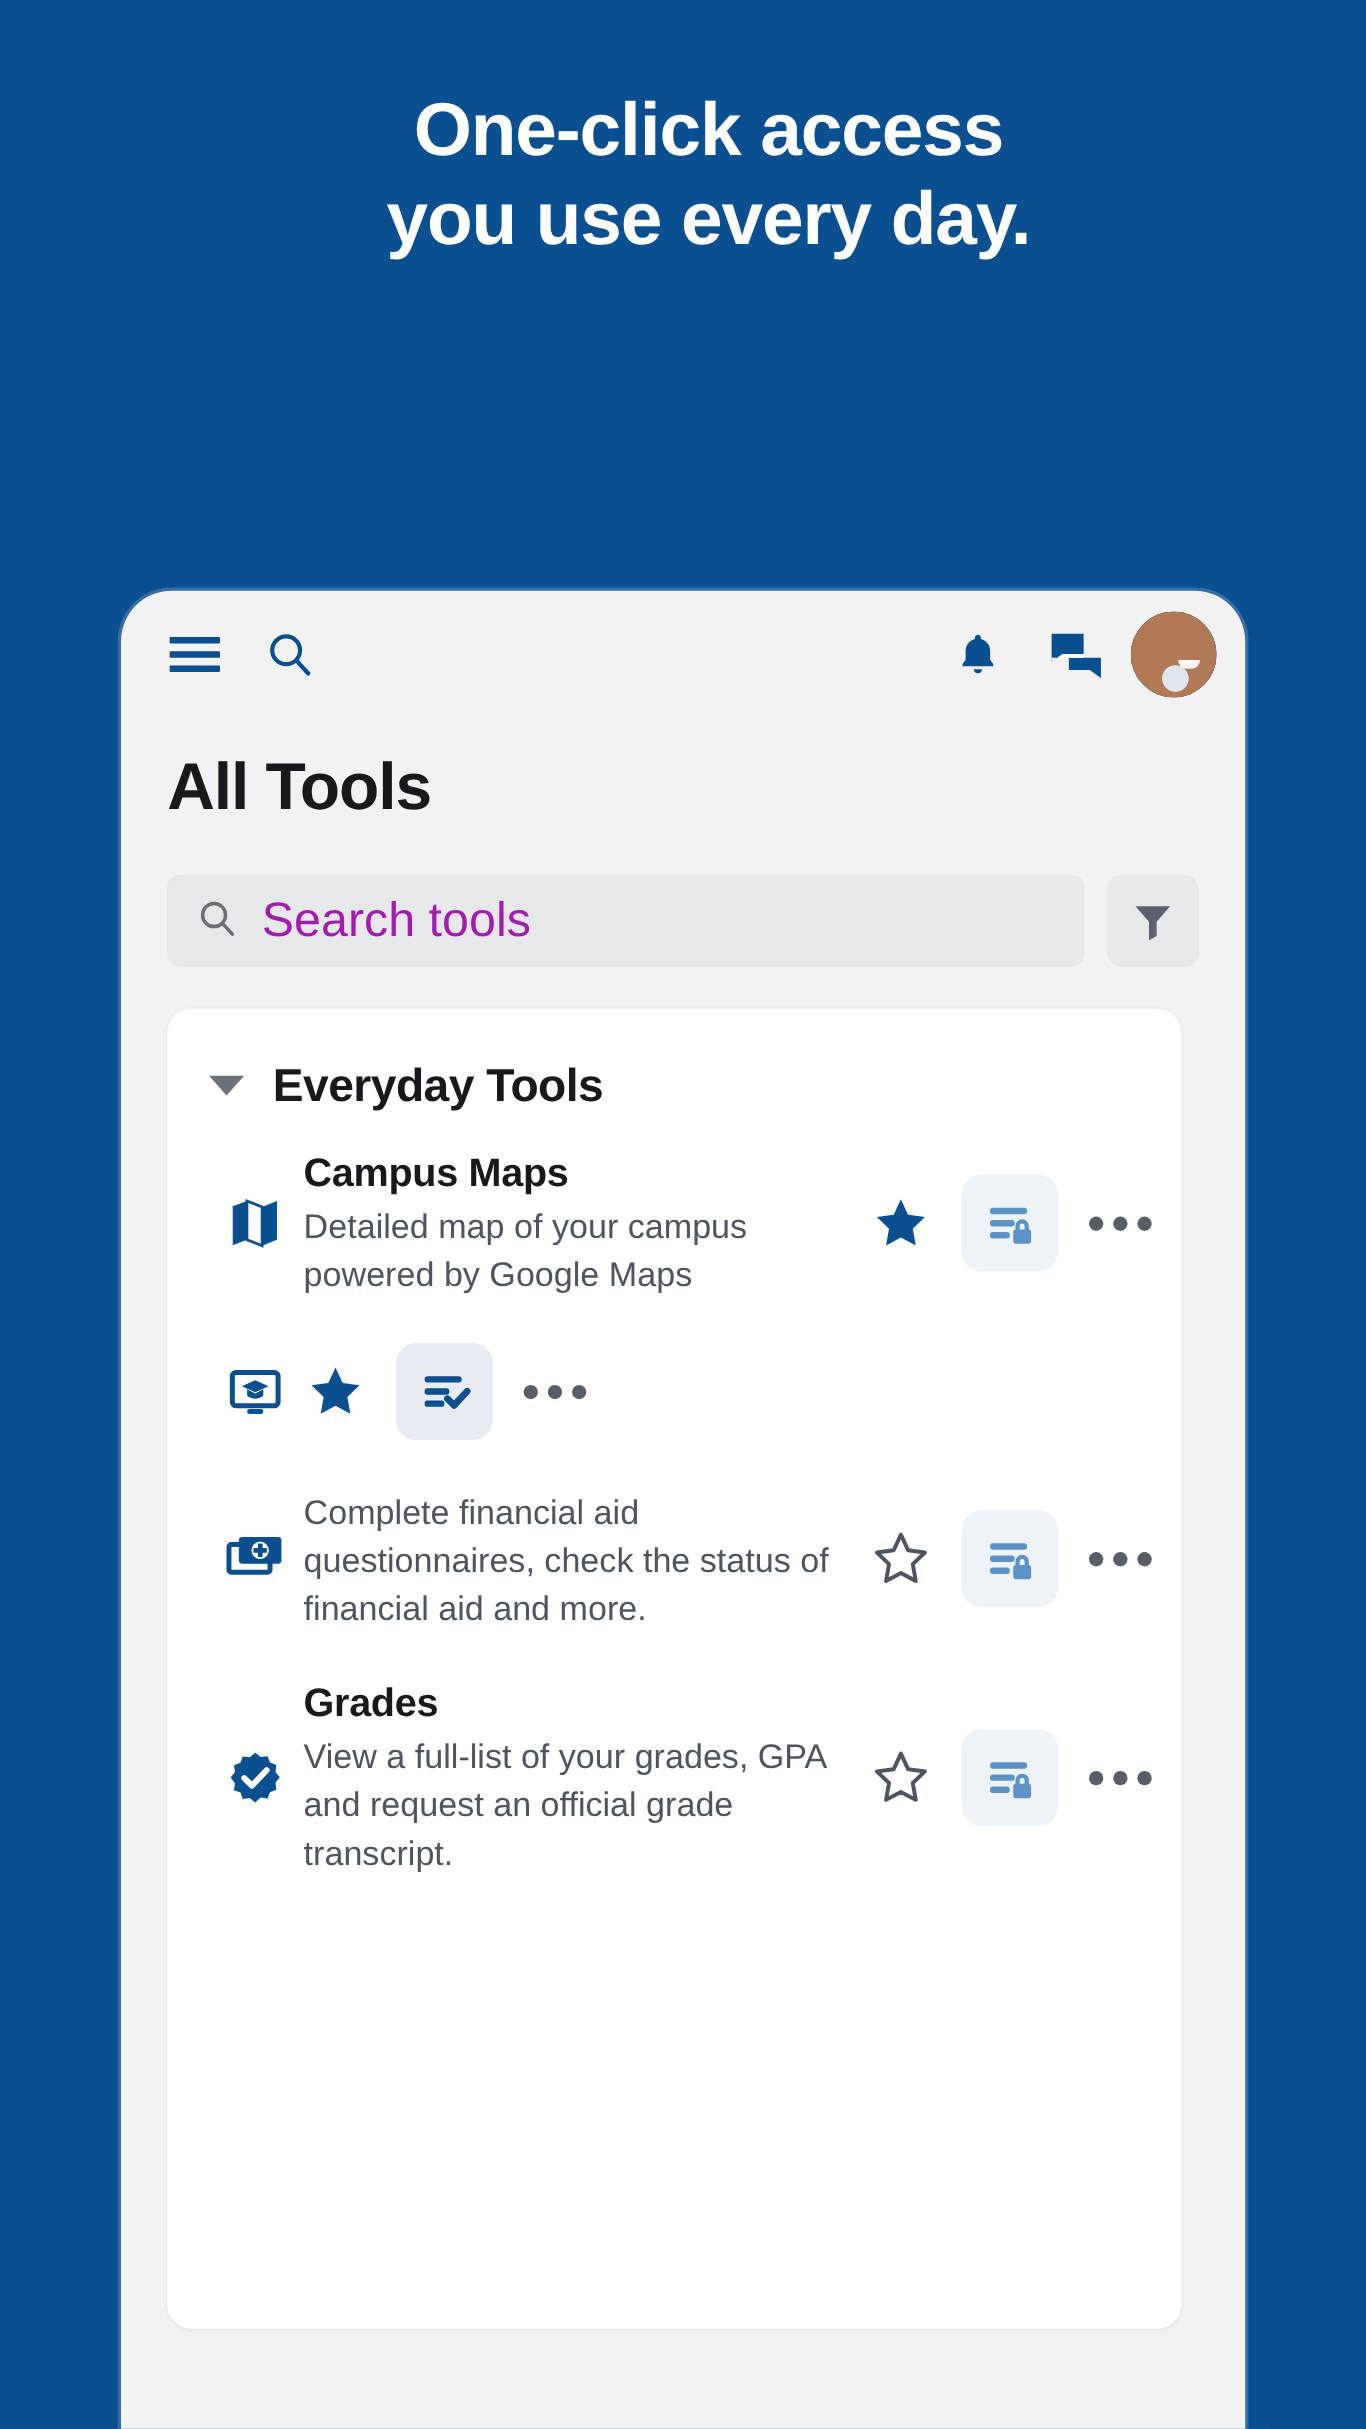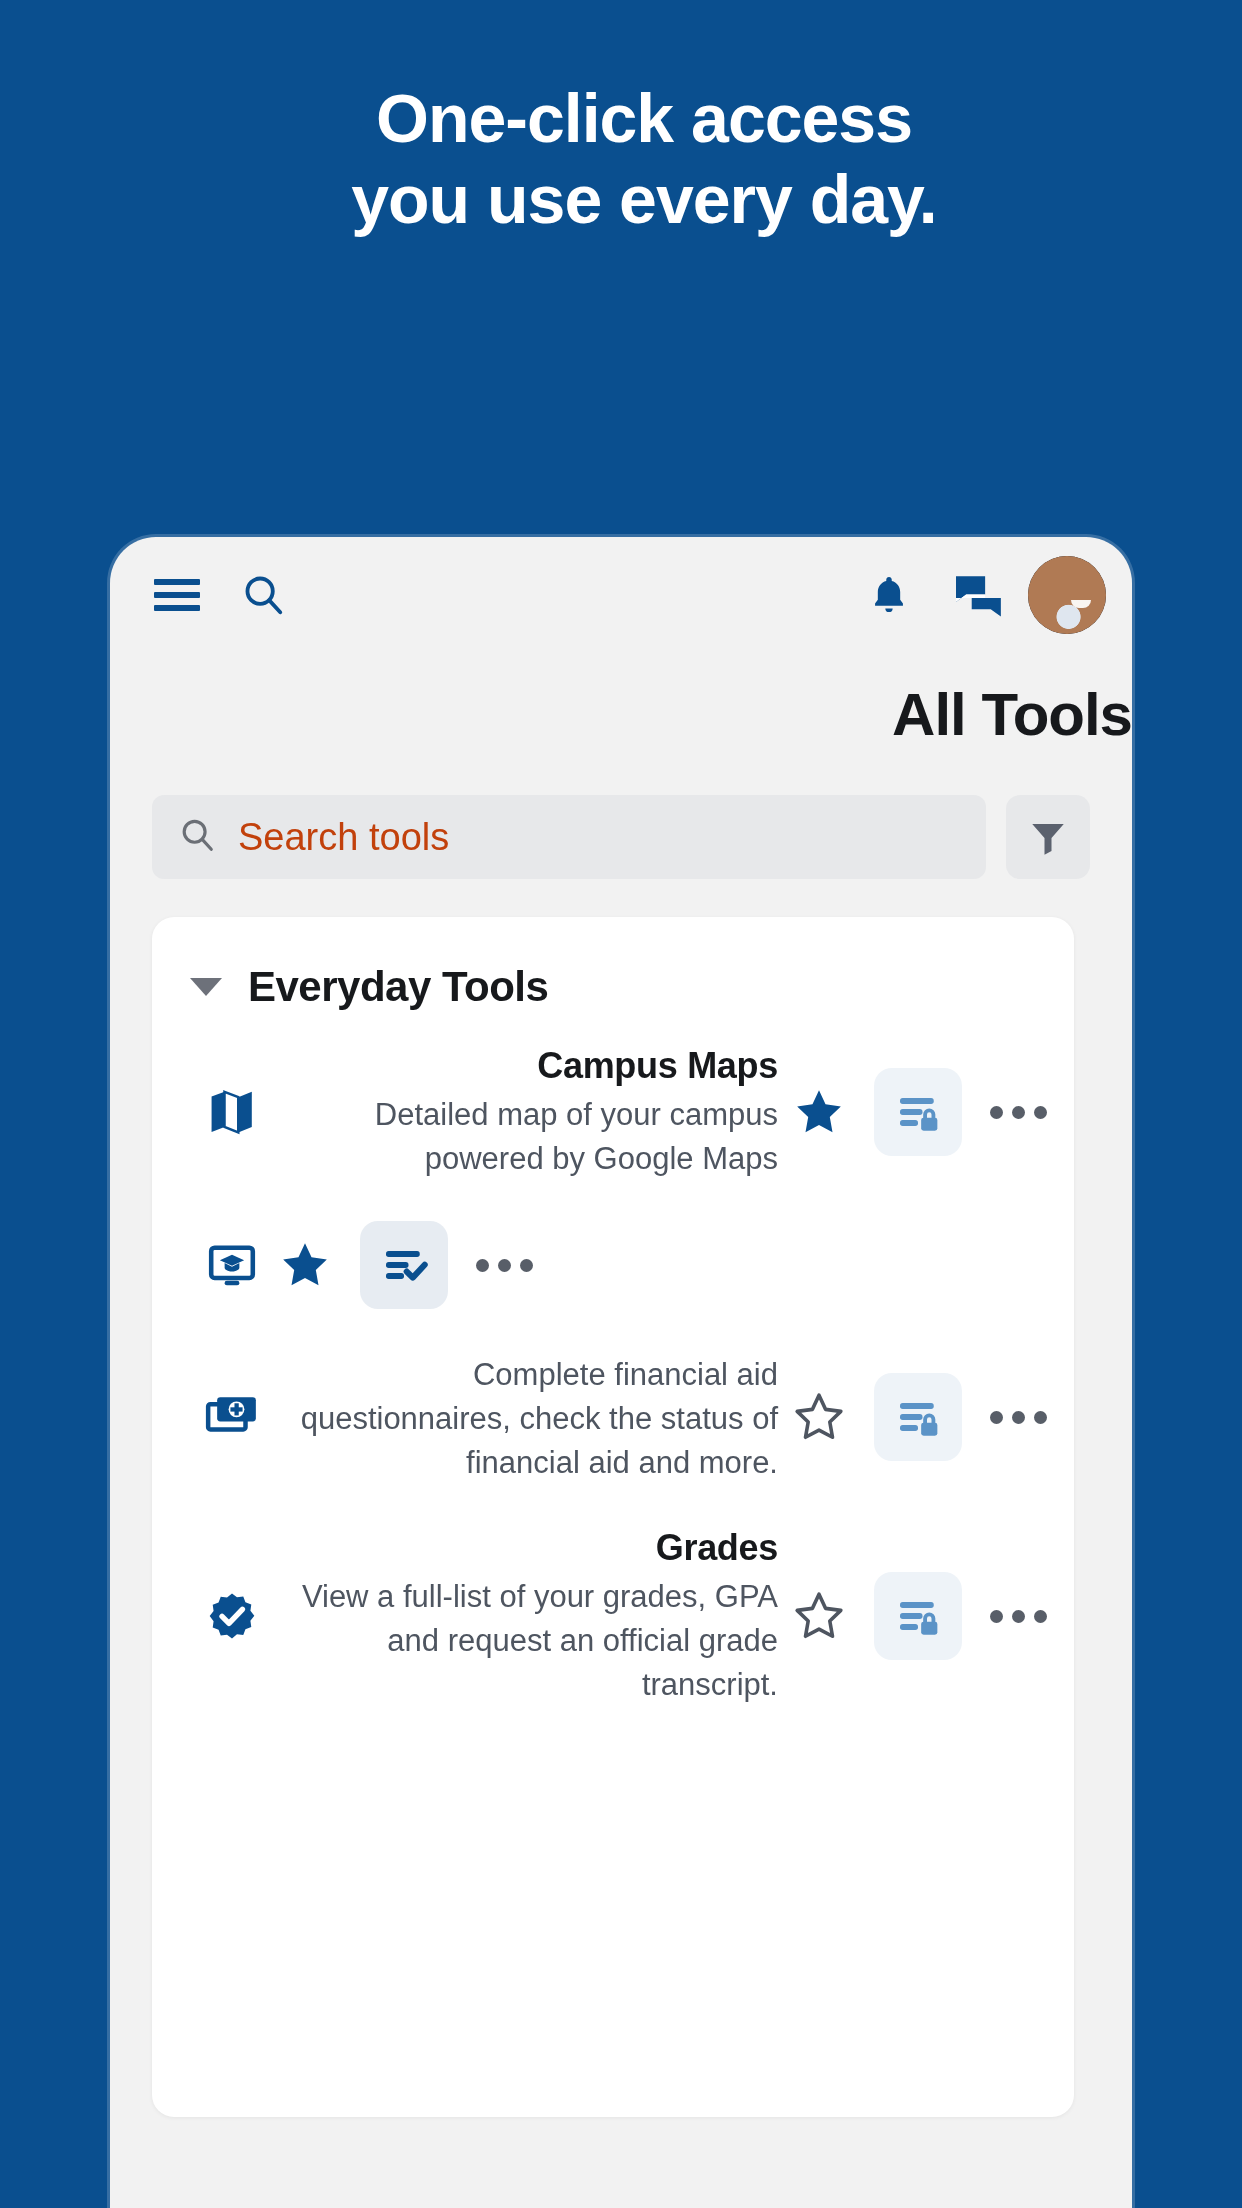--- a/index.html
+++ b/index.html
@@ -28,21 +28,20 @@
   
   #phone{
     position:absolute;
     left:110px; top:537px;
     width:1022px; height:1671px;
     background:#f2f2f2;
     border-top-left-radius:46px;
     border-top-right-radius:46px;
     box-shadow:0 0 0 3px rgba(255,255,255,0.18);
     overflow:hidden;
-    text-align:right;
   }
 
   
   #appbar{
     height:115px;
     display:flex;
     align-items:center;
     padding:0 26px 0 36px;
   }
   .bar-icon{
@@ -92,22 +91,22 @@
     flex:1 1 auto;
     height:84px;
     background:#e7e8ea;
     border-radius:12px;
     display:flex;
     align-items:center;
     padding:0 26px;
     gap:22px;
   }
   #search-field .ph{
-    color:#c2410c;
-    font-size:38px;
+    color:#a21caf;
+    font-size:44px;
   }
   #filter-btn{
     width:84px;height:84px;
     background:#e7e8ea;
     border-radius:14px;
     display:flex;align-items:center;justify-content:center;
     flex:0 0 auto;
   }
 
   

